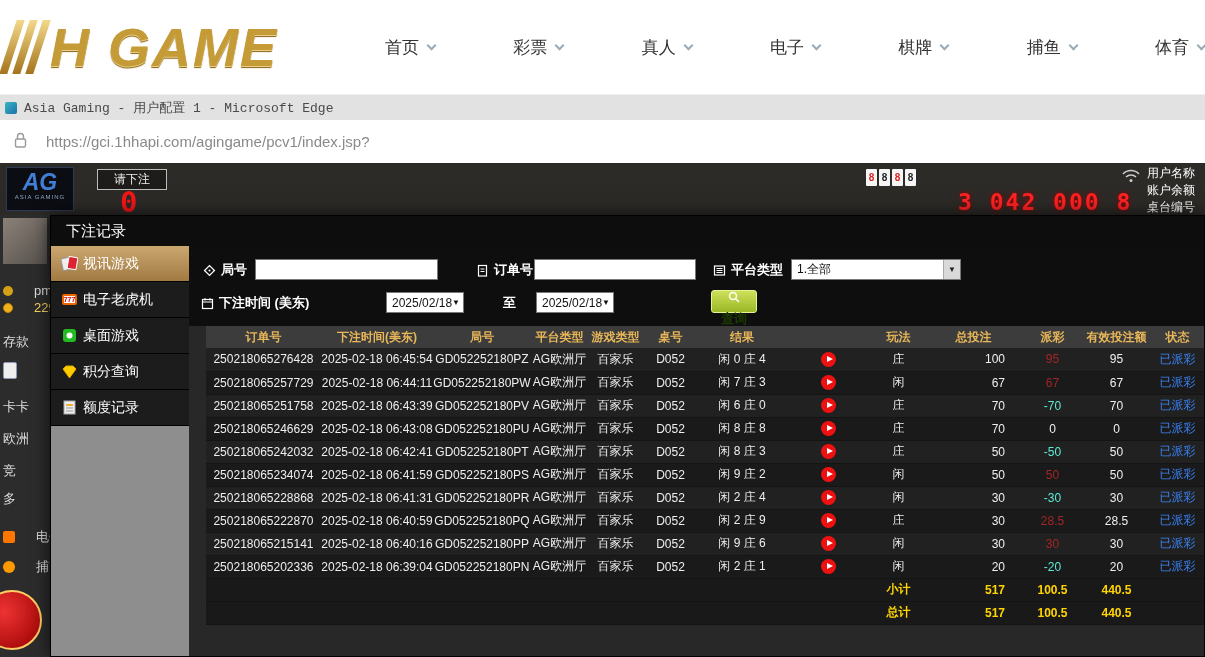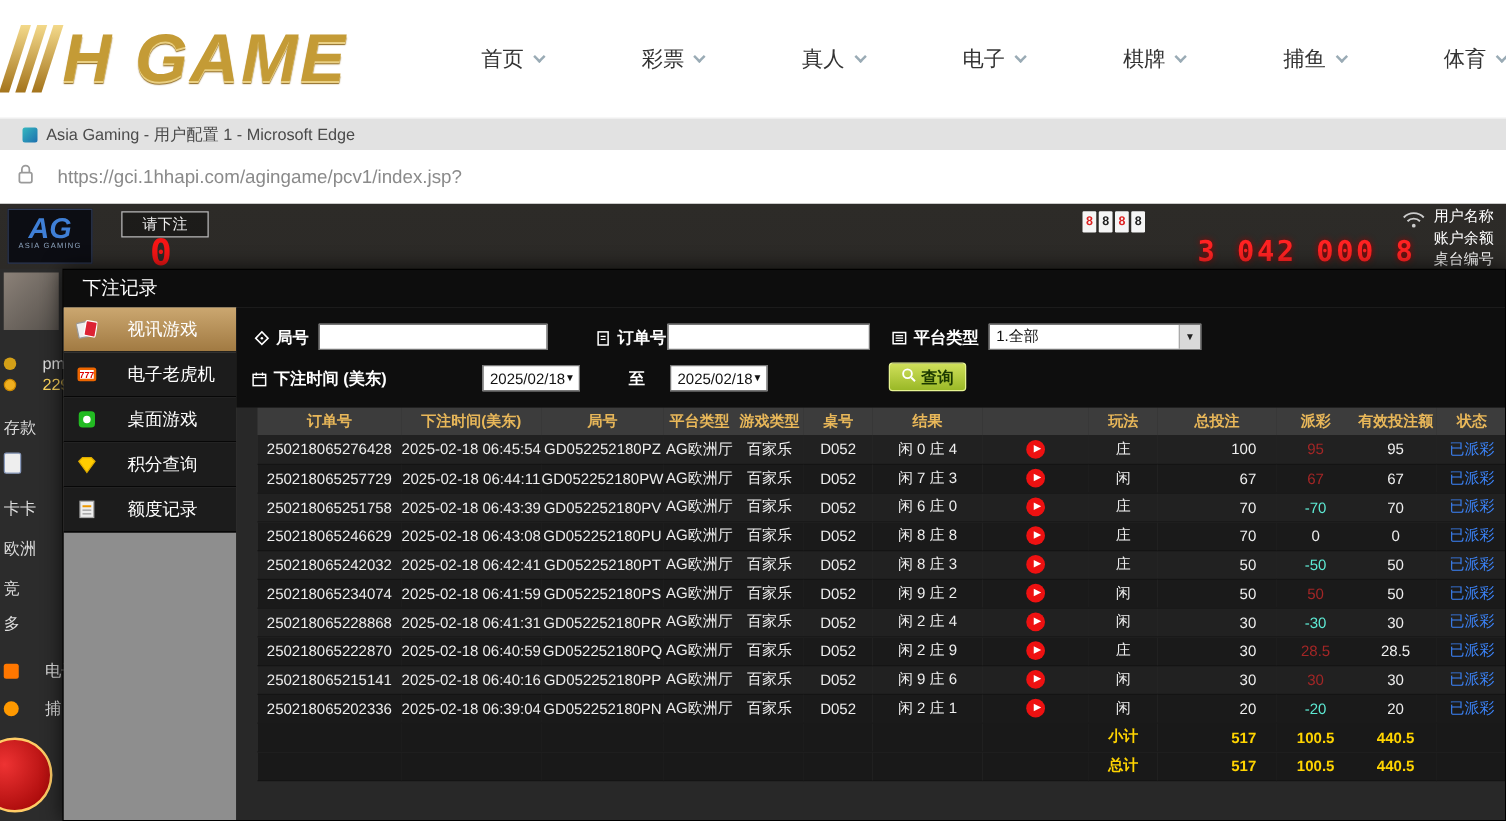--- a/index.html
+++ b/index.html
@@ -12,22 +12,22 @@
   .logo-bars { display:flex; gap:5px; margin-right:8px; }
   .logo-bars i { display:block; width:8px; height:54px; background:linear-gradient(#f3d98a,#a4741c); transform:skewX(-18deg); }
   .logo-text { font-size:54px; font-weight:bold; font-style:italic; letter-spacing:2px; color:#c49b36;
                text-shadow:0 1px 0 #e9cf83, 0 2px 1px #8a6316; white-space:nowrap; }
   .mainnav { flex:1; display:flex; justify-content:space-between; padding-left:55px; }
   .nav-item { display:flex; align-items:center; font-size:17px; color:#333; cursor:pointer; white-space:nowrap; }
   .chev { width:7px; height:7px; border-right:2px solid #9aabb5; border-bottom:2px solid #9aabb5;
           transform:rotate(45deg); margin-left:9px; margin-top:-4px; }
 
   
-  .edgebar { height:25px; background:#e2e2e2; display:flex; align-items:center; gap:7px; padding-left:18px;
-             font-size:13px; color:#4a4a4a; }
+  .edgebar { height:25px; background:#e2e2e2; display:flex; align-items:center; gap:7px; padding-left:5px;
+             font-size:13px; color:#4a4a4a;font-family:Liberation Mono, monospace; }
   .edge-ico { width:12px; height:12px; background:linear-gradient(135deg,#35b8c0,#1d6fae); border-radius:2px; flex:none; }
   .urlbar { height:43px; background:#fff; display:flex; align-items:center; gap:18px; padding-left:13px;
             font-size:15px; color:#8a8a8a; }
 
   
   .content { position:relative; height:494px; background:linear-gradient(#2d2b28,#232220); overflow:hidden; }
   .ag-box { position:absolute; left:6px; top:4px; width:68px; height:44px; background:#0c0d13;
             border:1px solid #2e3a55; text-align:center; padding-top:2px; }
   .ag-text { font-size:23px; font-weight:bold; font-style:italic; color:#3f7fd6; line-height:24px; }
   .ag-sub { font-size:6px; color:#8fa6c0; letter-spacing:1px; }
@@ -57,38 +57,38 @@
   .promo-badge { position:absolute; top:375px; left:-18px; width:60px; height:60px; border-radius:50%;
                  background:radial-gradient(circle at 35% 35%, #e33, #900); border:2px solid #fc6; }
 
   
   .modal { position:absolute; left:50px; top:52px; width:1155px; height:442px; border:1px solid #000;
            box-shadow:0 0 16px rgba(0,0,0,.75); }
   .modal-title { height:30px; background:#0d0d0d; color:#fff; font-size:15px; line-height:30px; padding-left:15px; }
   .modal-body { display:flex; height:410px; }
   .m-sidebar { width:138px; flex:none; background:#8e8e8e; display:flex; flex-direction:column; }
   .m-item { height:36px; flex:none; background:#1c1c1c; border-bottom:1px solid #000; display:flex;
-            align-items:center; gap:24px; padding-left:10px; color:#fff; font-size:14px; cursor:pointer; }
+            align-items:center; gap:5px; padding-left:10px; color:#fff; font-size:14px; cursor:pointer; }
   .m-item.active { background:linear-gradient(#cba770,#a17a42); }
   .m-ico { width:17px; height:17px; flex:none; }
   .m-main { flex:1; background:#282828; display:flex; flex-direction:column; overflow:hidden; }
 
   .filters { position:relative; height:80px; background:#0e0e0e; flex:none; }
   .f-label { position:absolute; color:#fff; font-size:13px; font-weight:bold; display:flex; align-items:center;
              gap:5px; height:22px; white-space:nowrap; }
   .f-ico { display:inline-flex; }
   .f-input { position:absolute; height:21px; background:#fff; border:1px solid #777; font-size:12px; padding:0 4px; }
   .f-select { position:absolute; height:21px; background:#fff; border:1px solid #777; font-size:12px; color:#111;
               display:flex; align-items:center; justify-content:space-between; padding-left:5px; cursor:pointer; }
   .dd-box { width:17px; height:100%; background:#d9d9d9; border-left:1px solid #aaa; display:flex;
             align-items:center; justify-content:center; font-size:8px; color:#222; }
   .dd-plain { font-size:8px; color:#111; padding-right:4px; }
   .btn-query { position:absolute; left:522px; top:44px; height:23px; padding:0 9px;
                background:linear-gradient(#cfe05a,#9ab827); border:1px solid #e7f492; border-radius:3px;
-               display:flex; align-items:center; gap:4px; font-size:13px; font-weight:bold; color:#1c3a00; cursor:pointer; }
+               display:flex; align-items:center; gap:4px; font-size:13px; font-weight:bold; color:#1c3a00; cursor:pointer;flex-direction:column; }
 
   .table-wrap { padding-left:17px; }
   table.bet { width:1000px; border-collapse:collapse; table-layout:fixed; font-size:12px; color:#eee; }
   table.bet th { background:#3c3c3c; color:#e8b759; height:22px; font-weight:bold; font-size:12px; }
   table.bet td { height:23px; text-align:center; border-bottom:1px solid #141414; overflow:hidden; white-space:nowrap; }
   table.bet tbody tr:nth-child(odd) { background:#212121; }
   table.bet tbody tr:nth-child(even){ background:#1a1a1a; }
   .col-bet { text-align:right !important; padding-right:16px; }
   .pay-pos { color:#a32626; } .pay-neg { color:#5eead4; } .pay-zero { color:#eee; }
   .status-ok { color:#3b82f6;font-family:Liberation Mono, monospace; }

